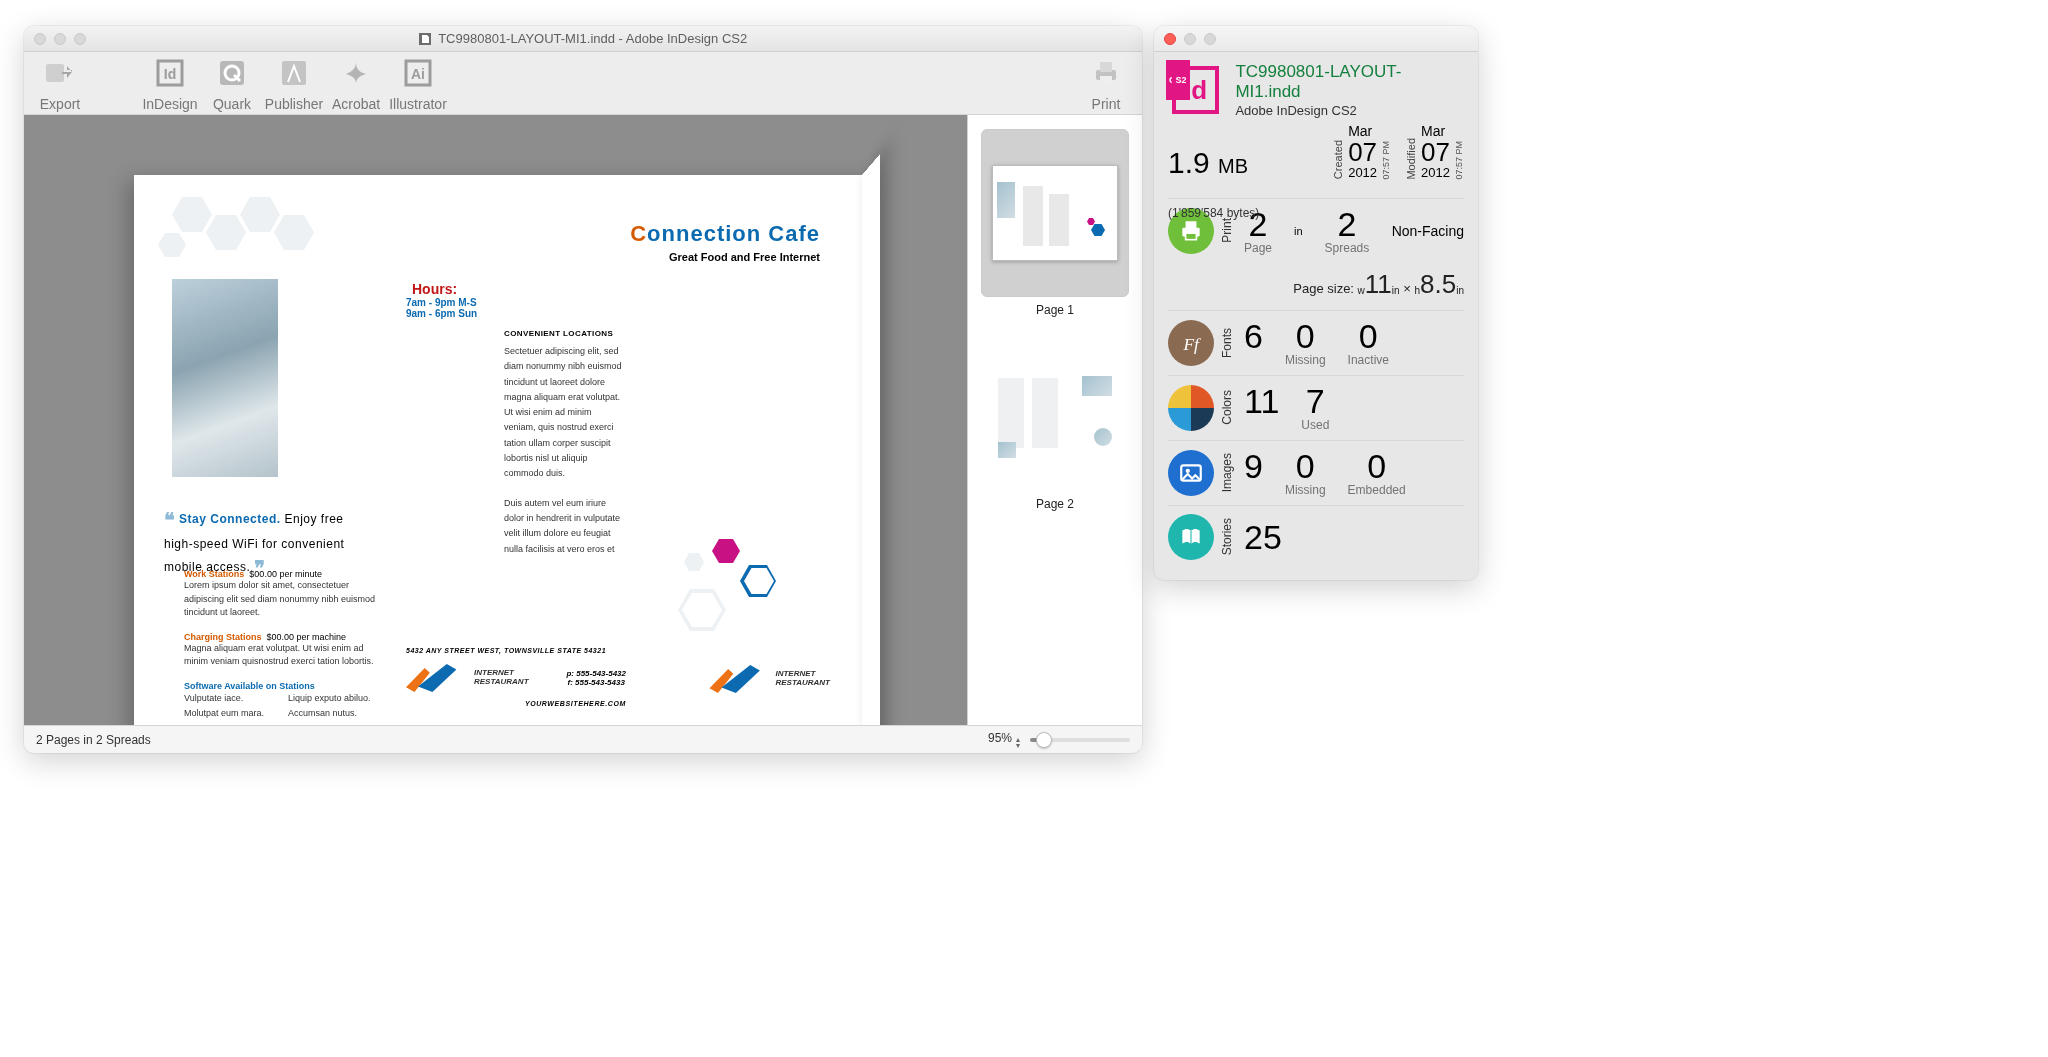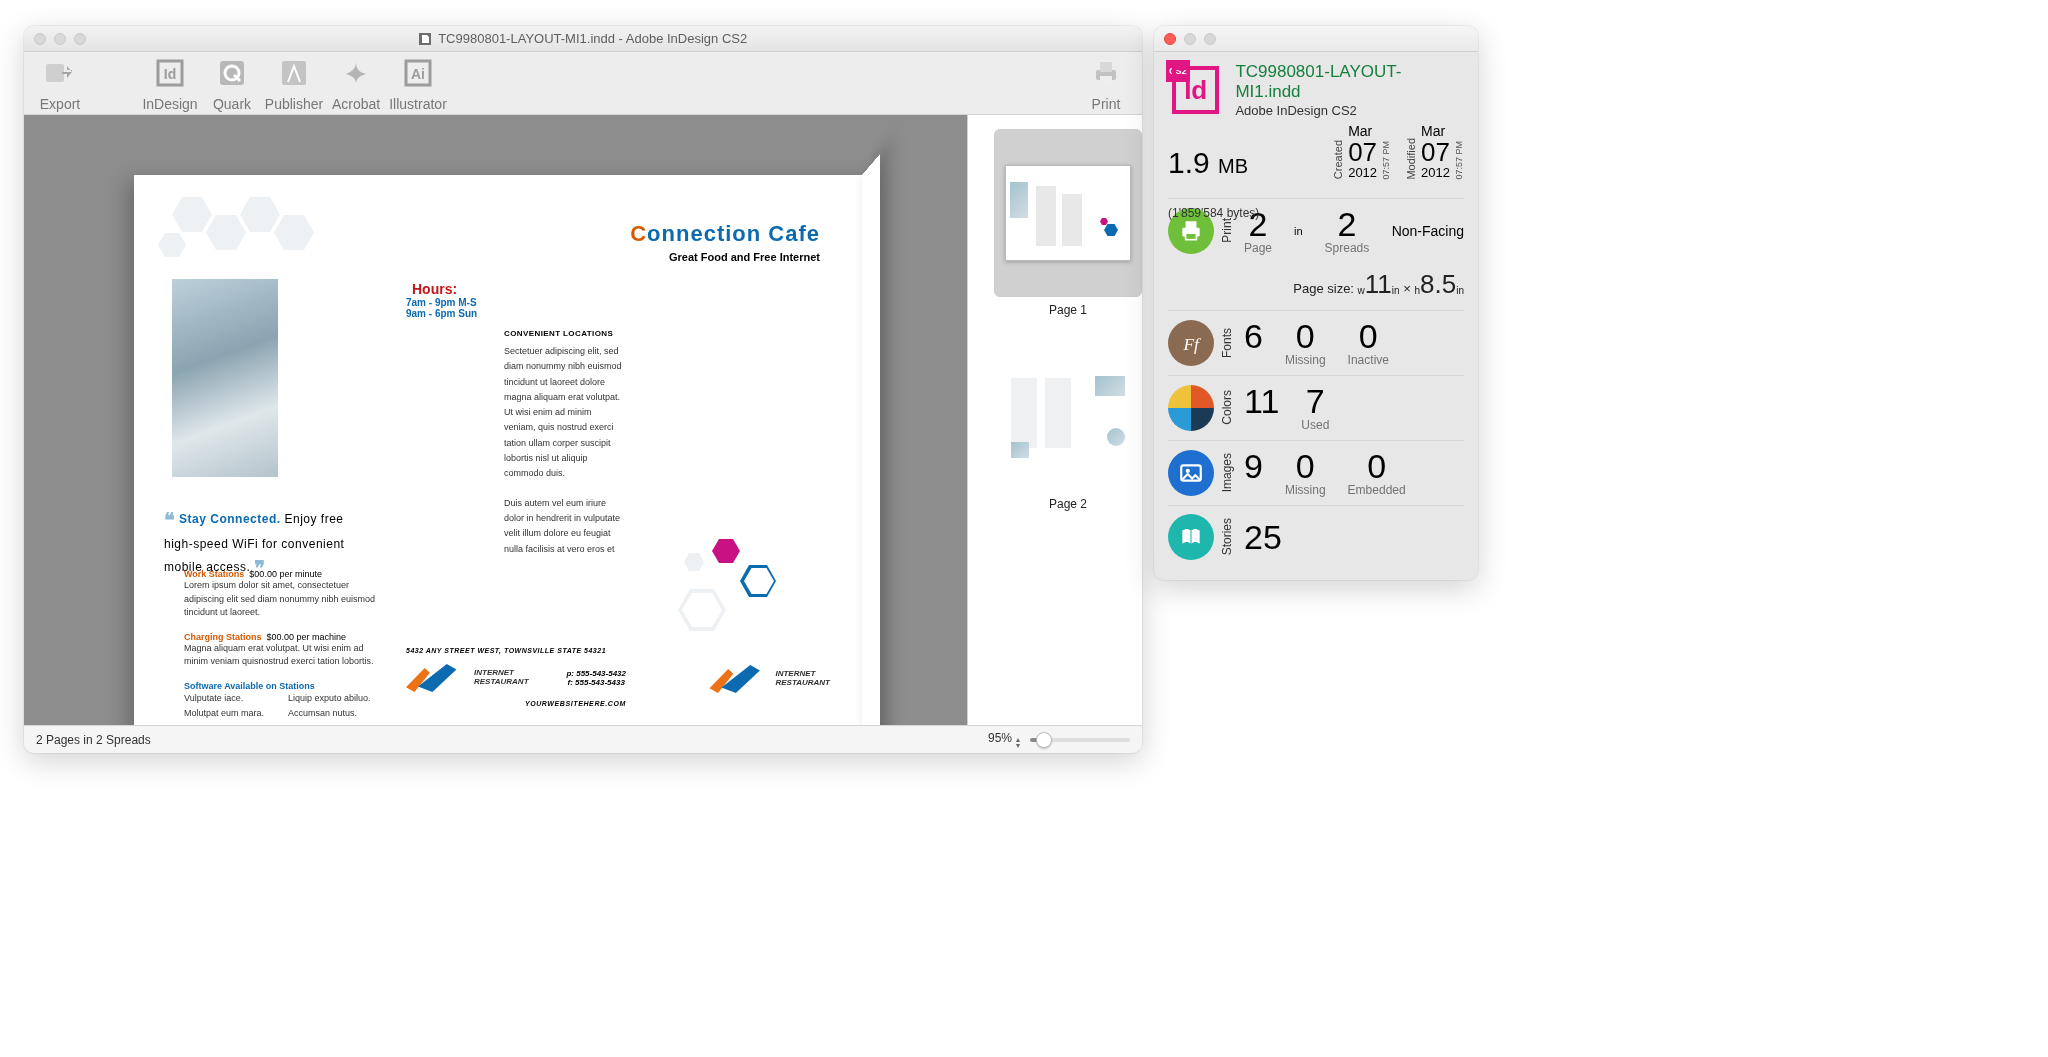--- a/index.html
+++ b/index.html
@@ -51,21 +51,21 @@
     border-top:1px solid #d4d4d4;
     position:relative;
   }
   .canvas {
     flex:1; background:#8d8d8d; position:relative; overflow:hidden;
     display:flex; align-items:flex-end; justify-content:flex-start;
     border-right:1px solid #d0d0d0;
   }
   .page-thumbs {
     width:174px; background:#fff; overflow:auto; padding:14px 26px;
-    display:flex; flex-direction:column; gap:24px;
+    display:flex; flex-direction:column; align-items:center; gap:24px;
   }
   .thumb { width:148px; display:flex; flex-direction:column; align-items:center; gap:6px;}
   .thumb .thumb-img {
     width:148px; height:168px; border:1px solid #ccc; border-radius:6px;
     display:flex; align-items:center; justify-content:center; background:#fff;
     position:relative;
   }
   .thumb.selected .thumb-img { background:#d0d0d0; }
   .thumb.selected .thumb-img .mini-page{ box-shadow:0 1px 4px rgba(0,0,0,0.25);}
   .thumb .mini-page {
@@ -120,21 +120,21 @@
     box-shadow:0 8px 30px rgba(0,0,0,0.18),0 0 0 1px rgba(0,0,0,0.05);
     overflow:hidden; padding-bottom:8px;
   }
   .info-window .titlebar{background:linear-gradient(#f6f6f6,#e9e9e9);}
   .dot.red{background:#ff5f57;border-color:#e04440;}
   .info-body{padding:10px 14px 4px;}
   .head-row{display:flex;gap:12px;align-items:flex-start;}
   .id-icon{width:56px;height:56px;position:relative;}
   .id-icon .frame{position:absolute;inset:4px;border:4px solid #e11583;}
   .id-icon .frame::after{content:"Id";position:absolute;inset:0;display:flex;align-items:center;justify-content:center;color:#e11583;font-weight:800;font-size:26px;font-family:Arial;}
-  .id-icon .badge{position:absolute;left:-2px;top:-2px;background:#e11583;color:#fff;font-size:9px;padding:6px 3px;font-weight:700;}
+  .id-icon .badge{position:absolute;left:-2px;top:-2px;background:#e11583;color:#fff;font-size:9px;padding:15px 3px;font-weight:700;}
   .head-text h1{font-size:17px;font-weight:400;color:#15803d;}
   .head-text h2{font-size:13px;font-weight:400;color:#333;margin-top:1px;}
 
   .meta-row{display:flex;align-items:flex-end;gap:4px;margin-top:8px;}
   .filesize{font-size:30px;font-weight:400;}
   .unit{font-size:20px;}
   .bytes{font-size:12px;color:#333;position:absolute;margin-top:26px;}
   .vlabel{writing-mode:vertical-rl;transform:rotate(180deg);font-size:11px;color:#444;}
   .date-block{text-align:left;line-height:1.05;}
   .date-block .m{font-size:14px;}

